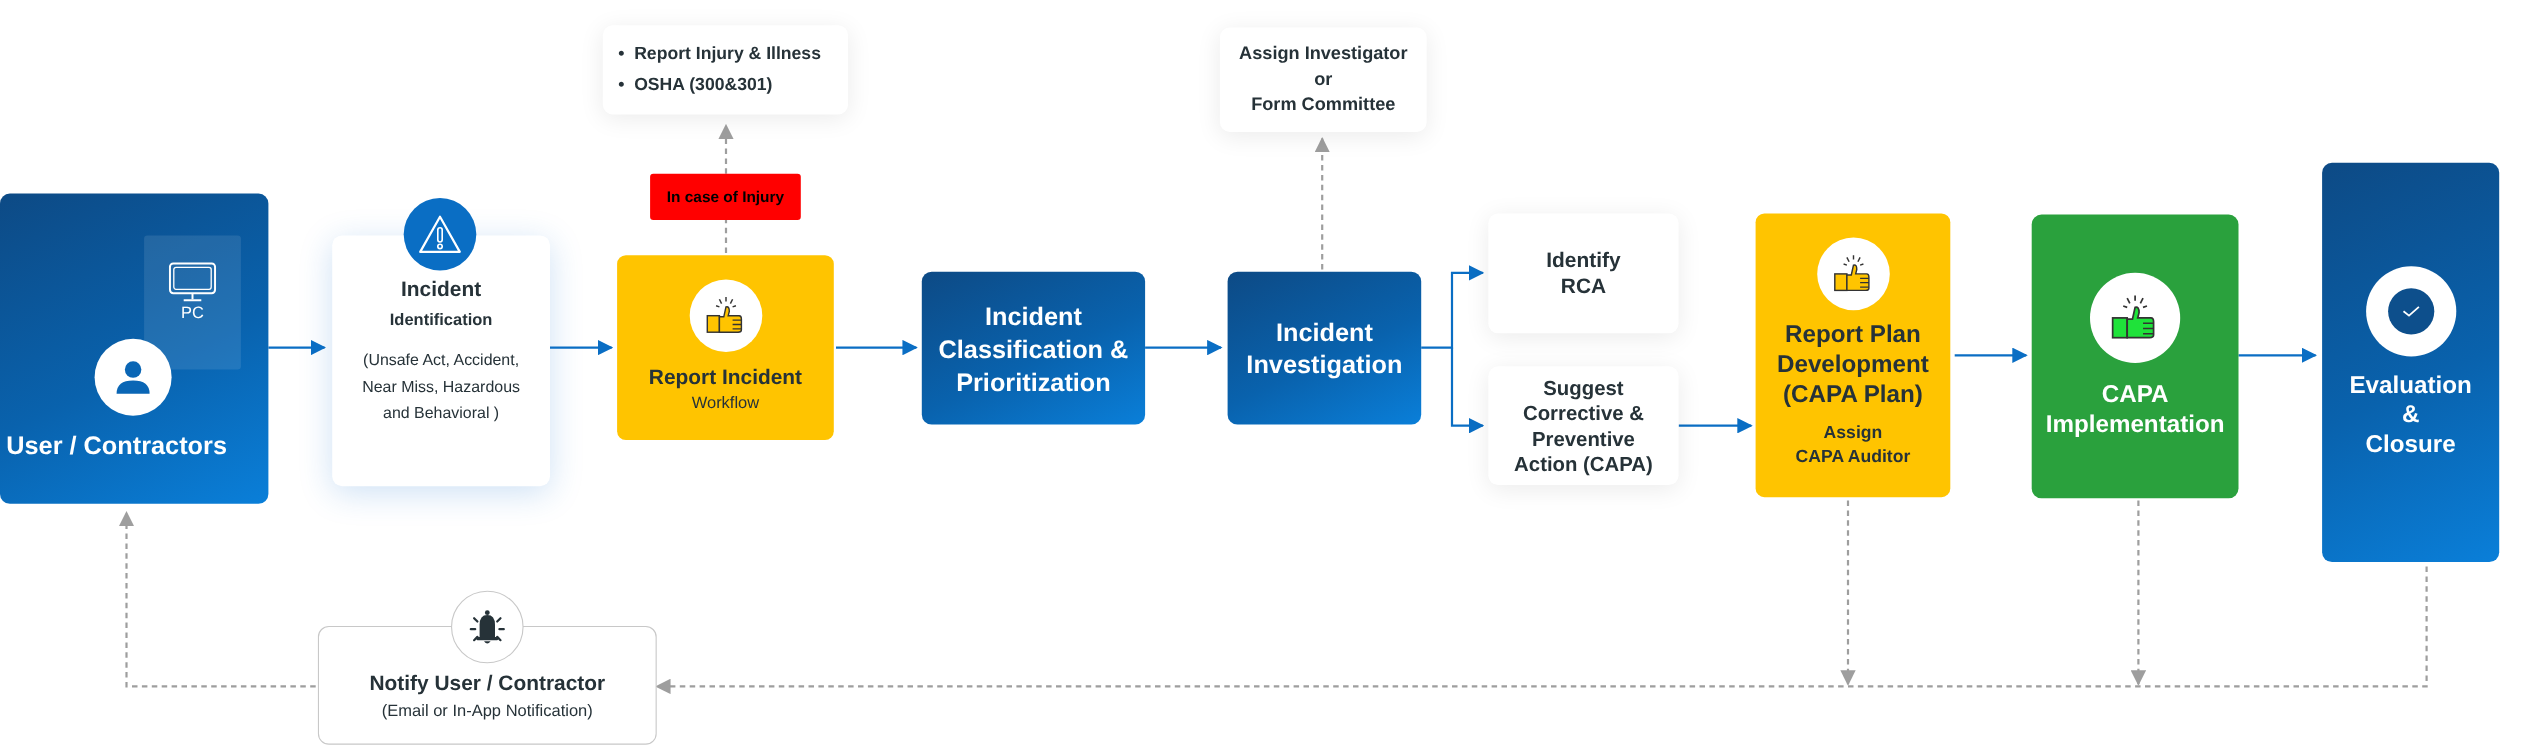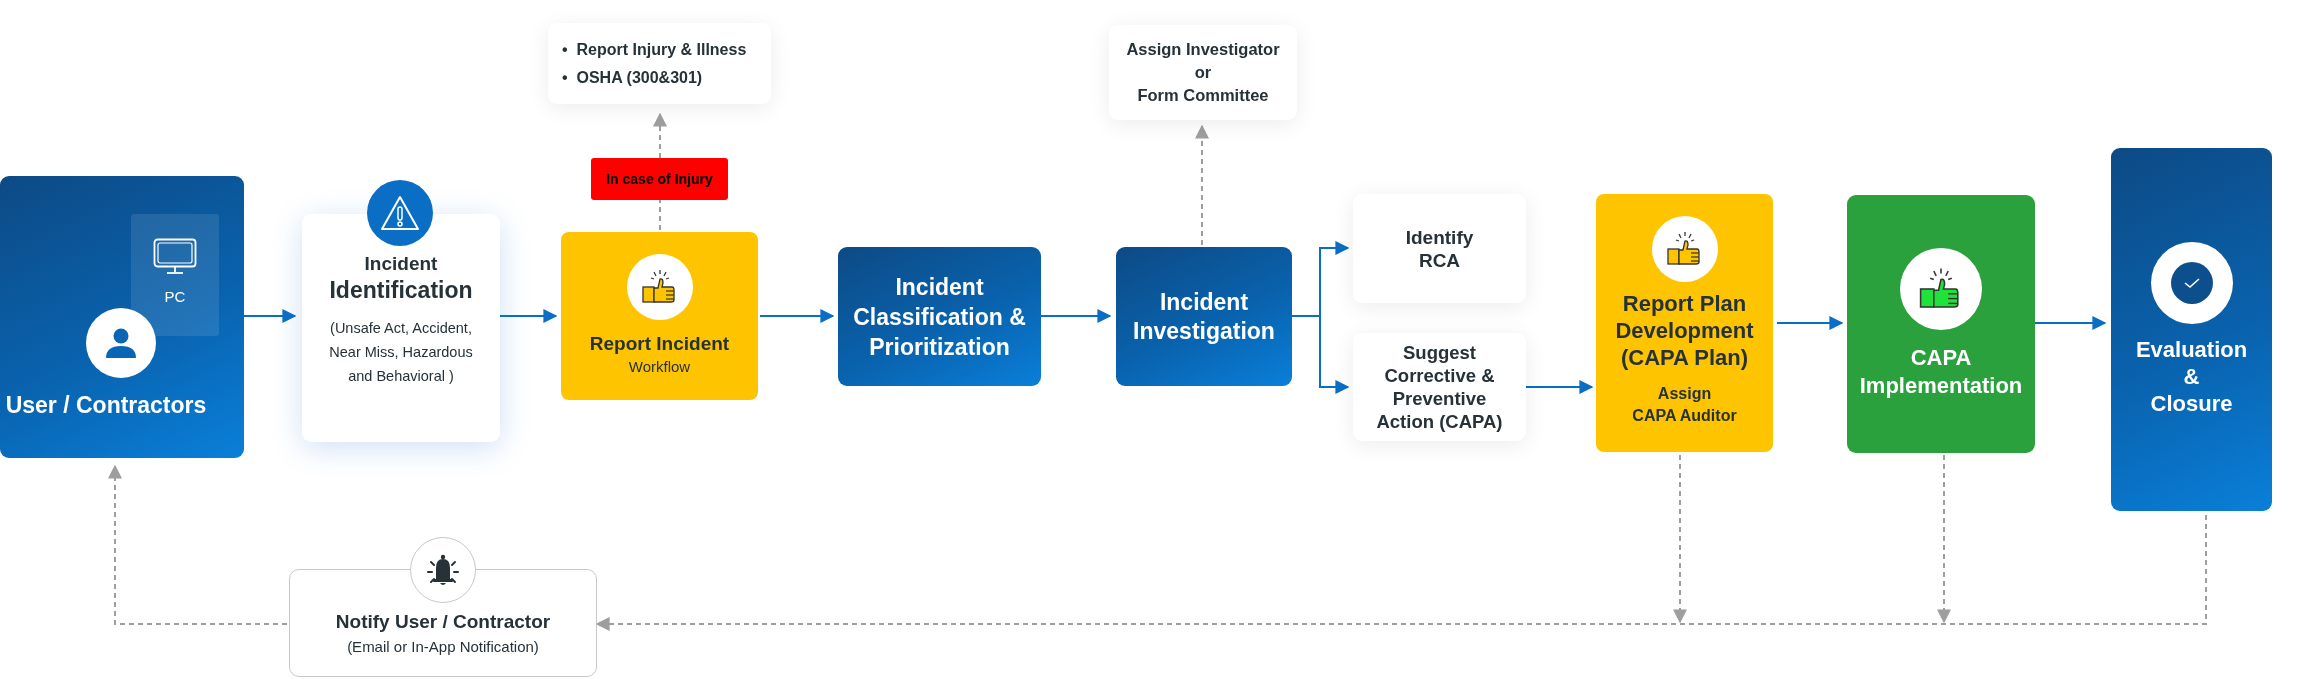--- a/index.html
+++ b/index.html
@@ -48,34 +48,34 @@
 </svg>
 
 <div class="abs blue-grad" style="left:0;top:176px;width:244px;height:282px;">
   <div class="abs center" style="left:131px;top:38px;width:88px;height:122px;background:rgba(255,255,255,0.10);border-radius:3px;justify-content:flex-start;padding-top:24px;">
     <svg width="44" height="38" viewBox="0 0 44 38">
         <rect x="1.5" y="1.5" width="41" height="27" rx="3" fill="none" stroke="#fff" stroke-width="1.8"></rect>
         <rect x="5" y="5" width="34" height="20" rx="2" fill="none" stroke="#fff" stroke-width="1.2"></rect>
         <line x1="22" y1="29" x2="22" y2="34" stroke="#fff" stroke-width="1.8"></line>
         <line x1="14" y1="35" x2="30" y2="35" stroke="#fff" stroke-width="1.8"></line>
       </svg>
-    <div style="font-size:15px;margin-top:12px;">PC</div>
+    <div style="font-size:15px;">PC</div>
   </div>
   <div class="abs circle" style="left:86px;top:132px;width:70px;height:70px;">
     <svg width="34" height="34" viewBox="0 0 34 34">
         <circle cx="17" cy="10" r="7.5" fill="#0a66b5"></circle>
         <path d="M2,32 Q2,20 17,20 Q32,20 32,32 z" fill="#0a66b5"></path>
       </svg>
   </div>
   <div class="abs bold" style="left:0;top:216px;width:212px;text-align:center;font-size:23px;">User / Contractors</div>
 </div>
 
 <div class="abs card glow center" style="left:302px;top:214px;width:198px;height:228px;padding-top:36px;justify-content:flex-start;">
   <div class="bold" style="font-size:19px;line-height:27px;">Incident</div>
-  <div class="bold" style="font-size:23px;line-height:27px;text-align:right;">Identification</div>
+  <div class="bold" style="font-size:15px;line-height:27px;text-align:right;">Identification</div>
   <div style="font-size:14.5px;line-height:24px;margin-top:12px;">(Unsafe Act, Accident,</div>
   <div style="font-size:14.5px;line-height:24px;">Near Miss, Hazardous</div>
   <div style="font-size:14.5px;line-height:24px;">and Behavioral )</div>
 </div>
 <div class="abs circle" style="left:367px;top:180px;width:66px;height:66px;background:#0a6ec4;">
   <svg width="40" height="36" viewBox="0 0 40 36">
       <path d="M20,2 L38,34 L2,34 z" fill="none" stroke="#fff" stroke-width="2" stroke-linejoin="round"></path>
       <rect x="18" y="12" width="4" height="13" rx="2" fill="none" stroke="#fff" stroke-width="1.5"></rect>
       <circle cx="20" cy="29" r="2" fill="none" stroke="#fff" stroke-width="1.5"></circle>
     </svg>

